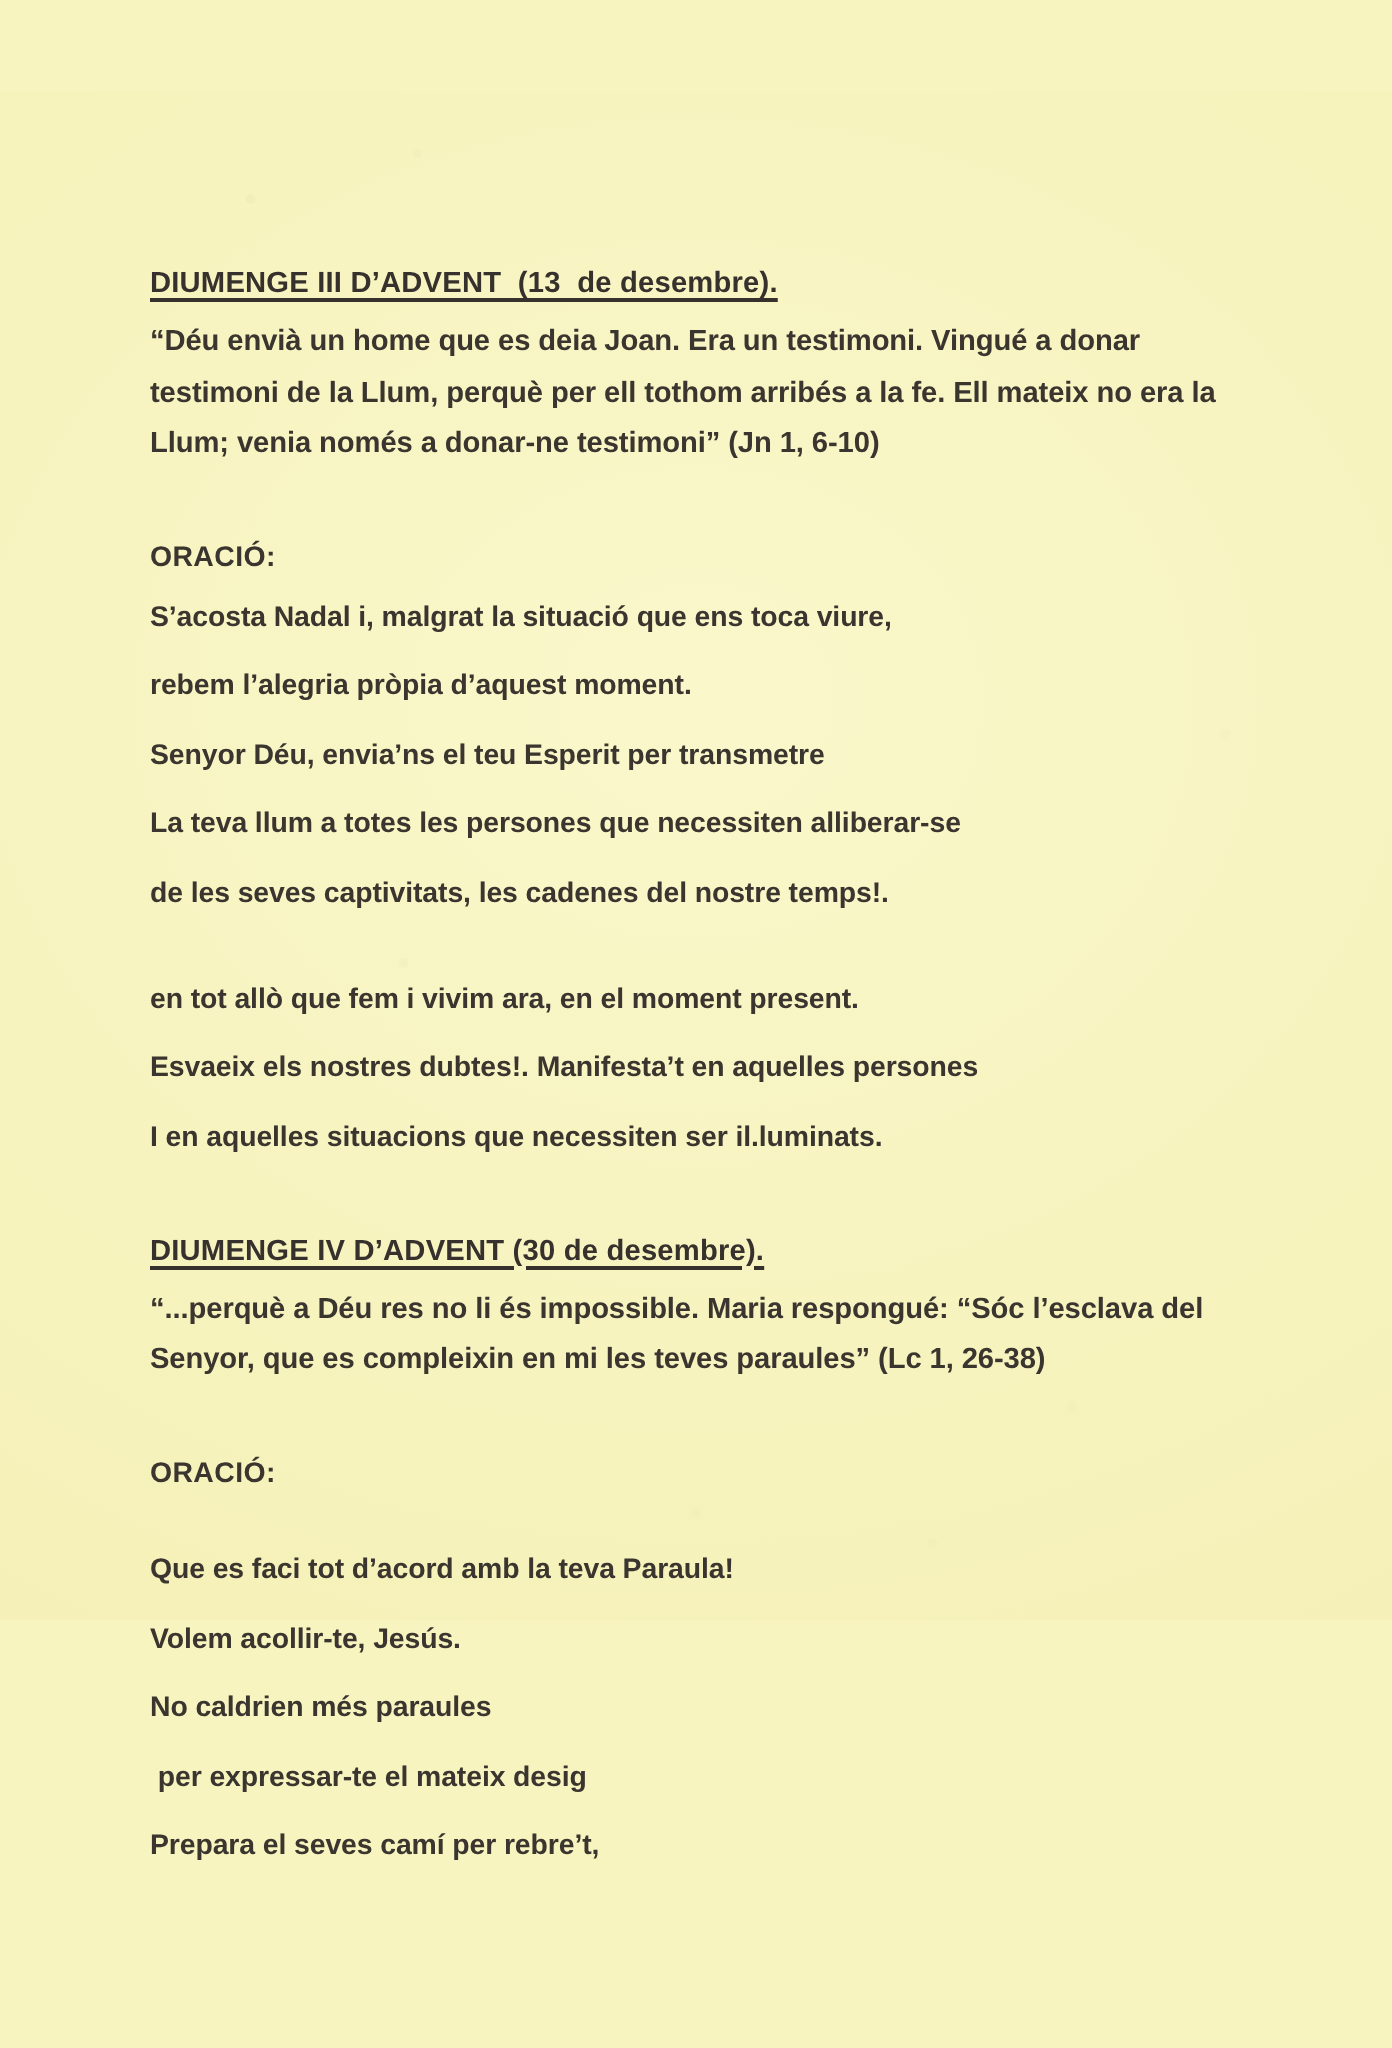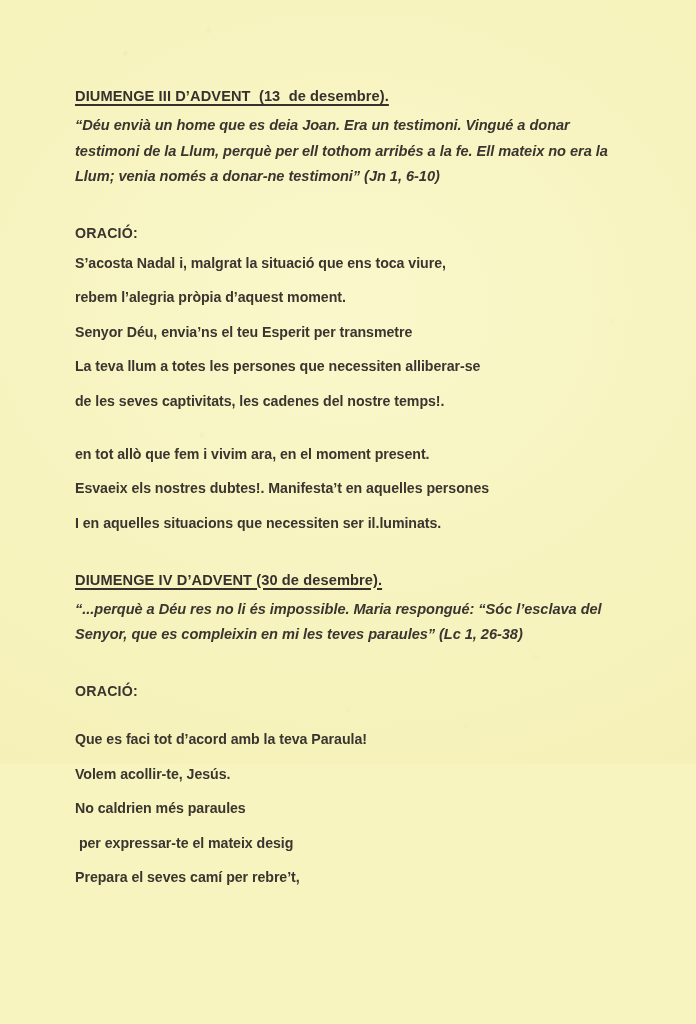--- a/index.html
+++ b/index.html
@@ -17,20 +17,21 @@
     -webkit-font-smoothing: antialiased;
   }
 
   
   #page {
     position: relative;
     width: 696px;
     height: 764px;
     background:
       radial-gradient(ellipse 120% 90% at 50% 40%, #faf7cb 0%, #f6f2bb 62%, #f2eeb2 100%);
+    margin-top: 46px;
   }
 
   
   #grain {
     position: absolute;
     inset: 0;
     pointer-events: none;
     opacity: .5;
     background:
       radial-gradient(circle at 18% 7%,  rgba(160,150,110,.10) 0 2px, rgba(0,0,0,0) 3px),
@@ -58,21 +59,20 @@
     text-decoration: underline;
     text-underline-offset: 3px;
     text-decoration-thickness: 1.6px;
     white-space: pre;
     color: #36312c;
   }
 
   .scripture {
     font-size: 14.6px;
     font-weight: bold;
-    font-style: italic;
     line-height: 25.5px;
     letter-spacing: -.05px;
     color: #3a352e;
     width: 540px;
   }
 
   .oracio-label {
     font-size: 14.2px;
     font-weight: bold;
     letter-spacing: .2px;

